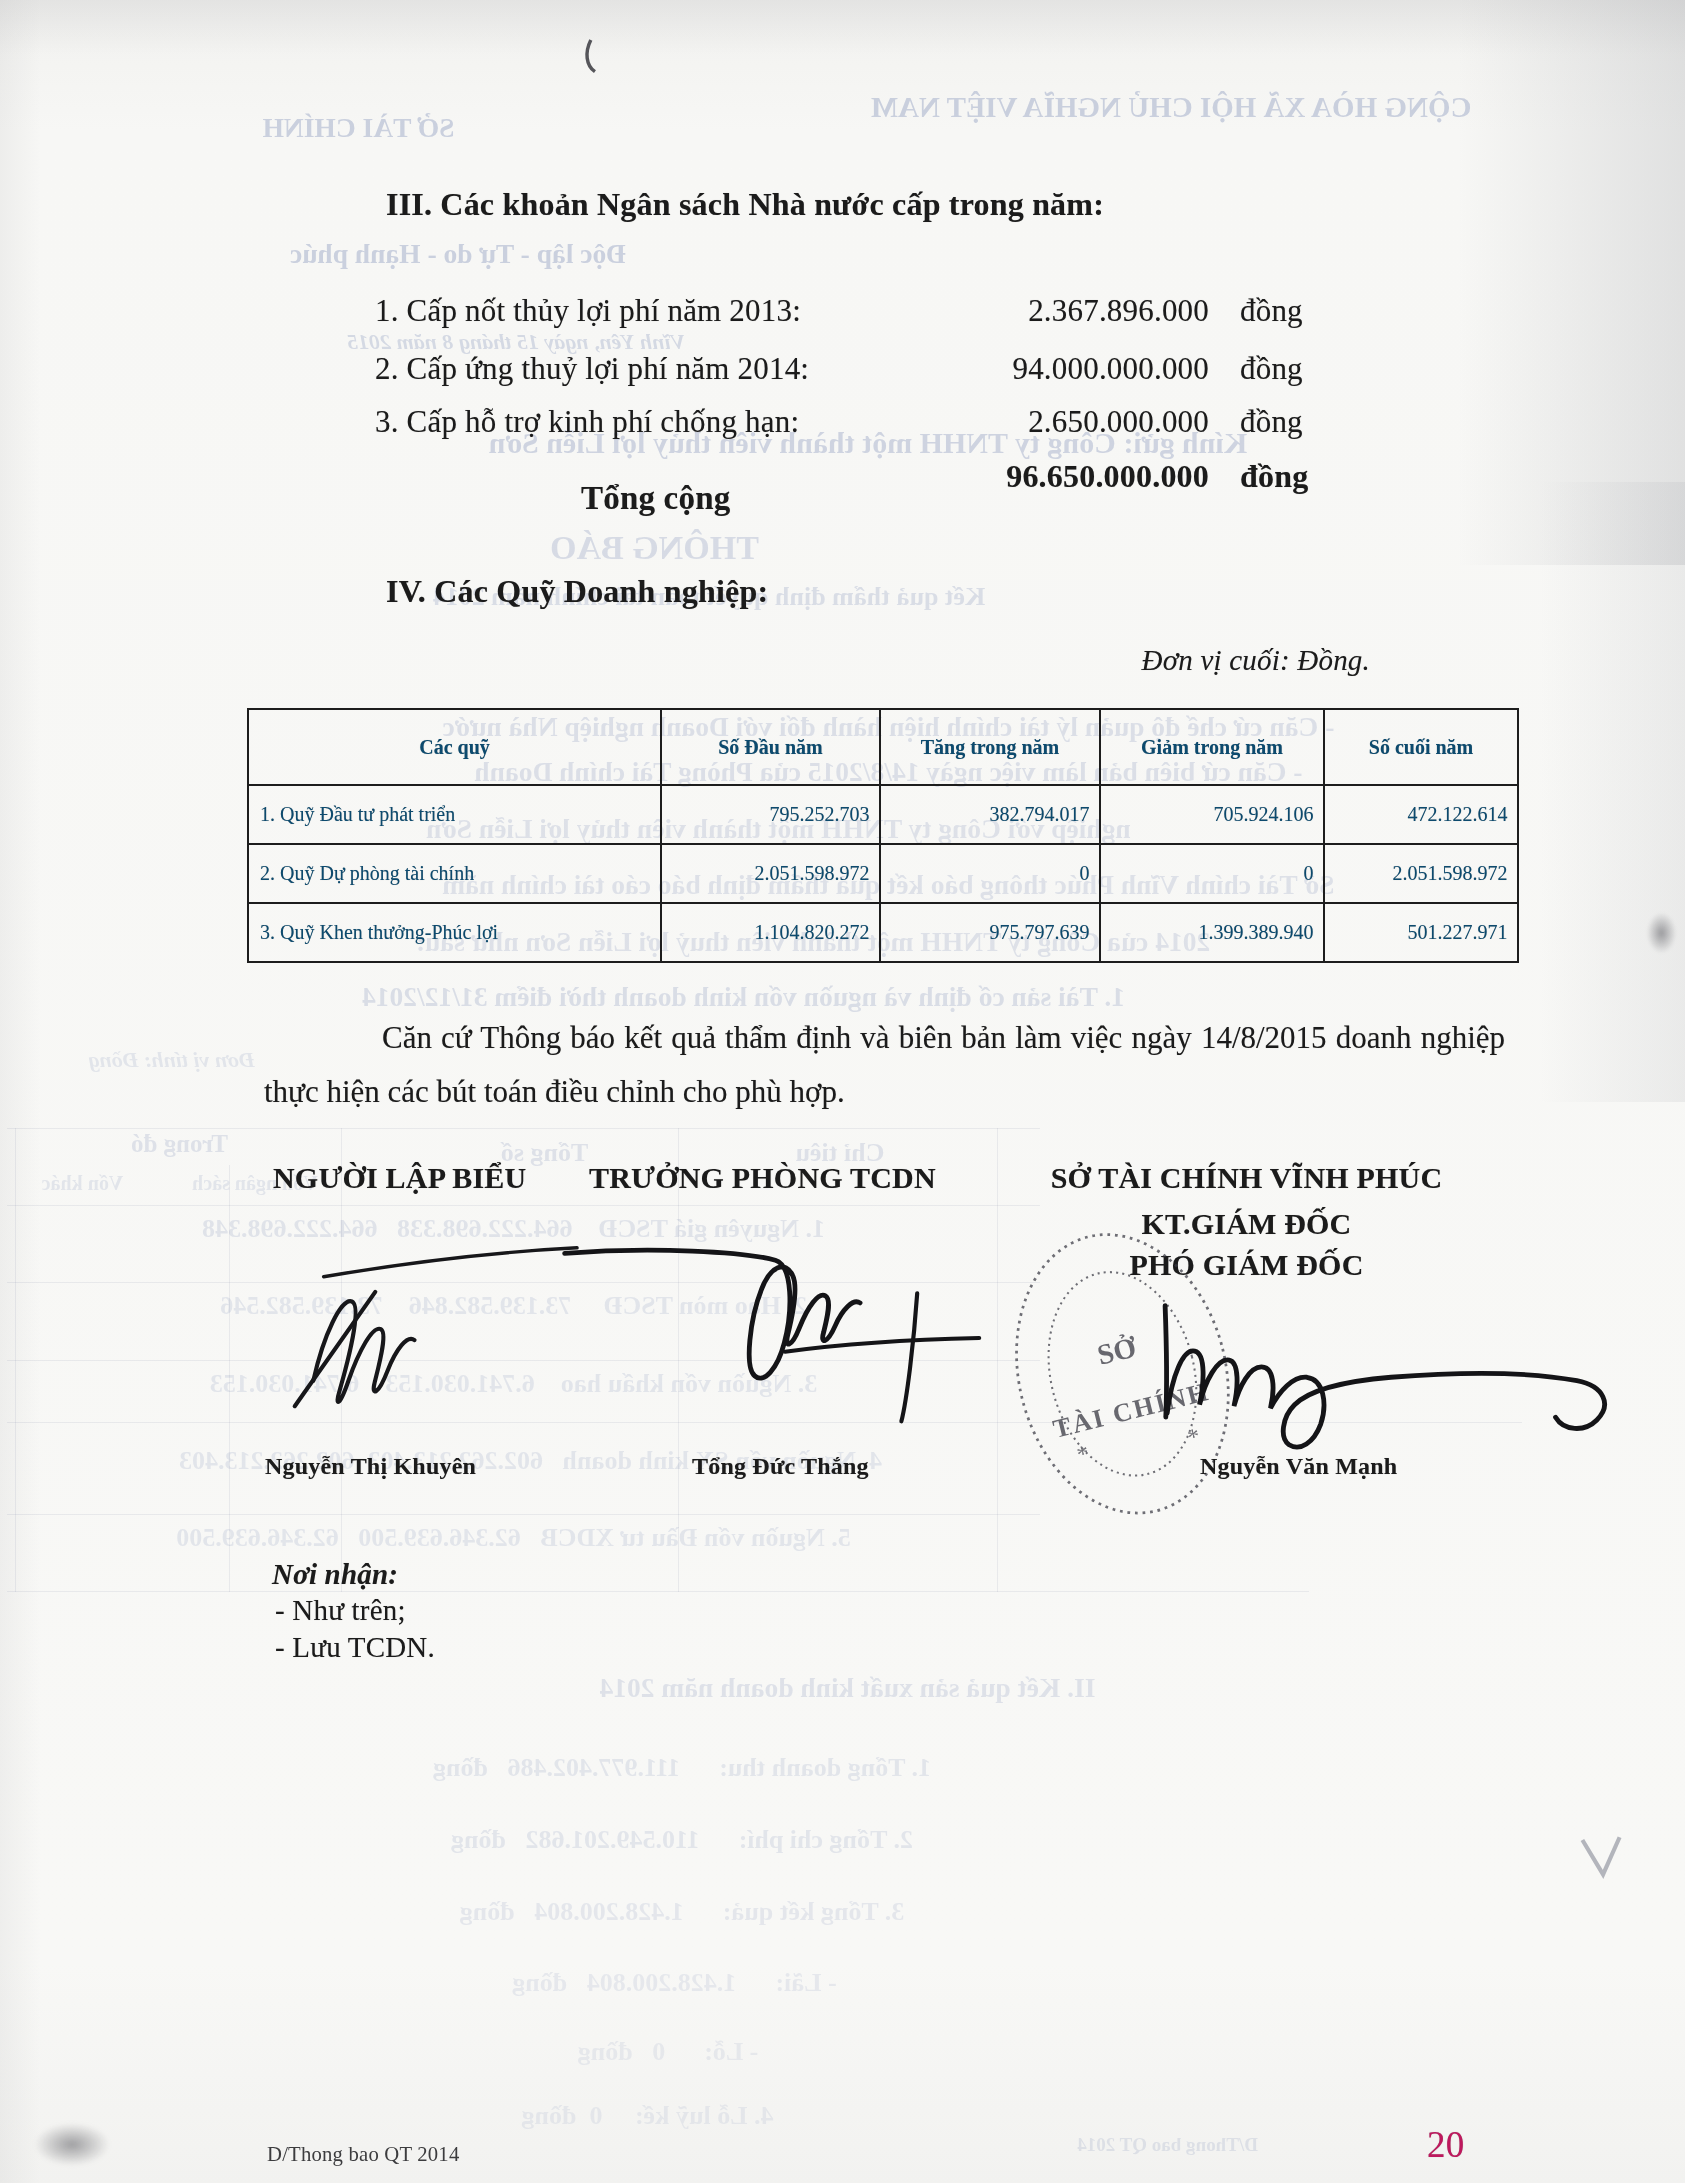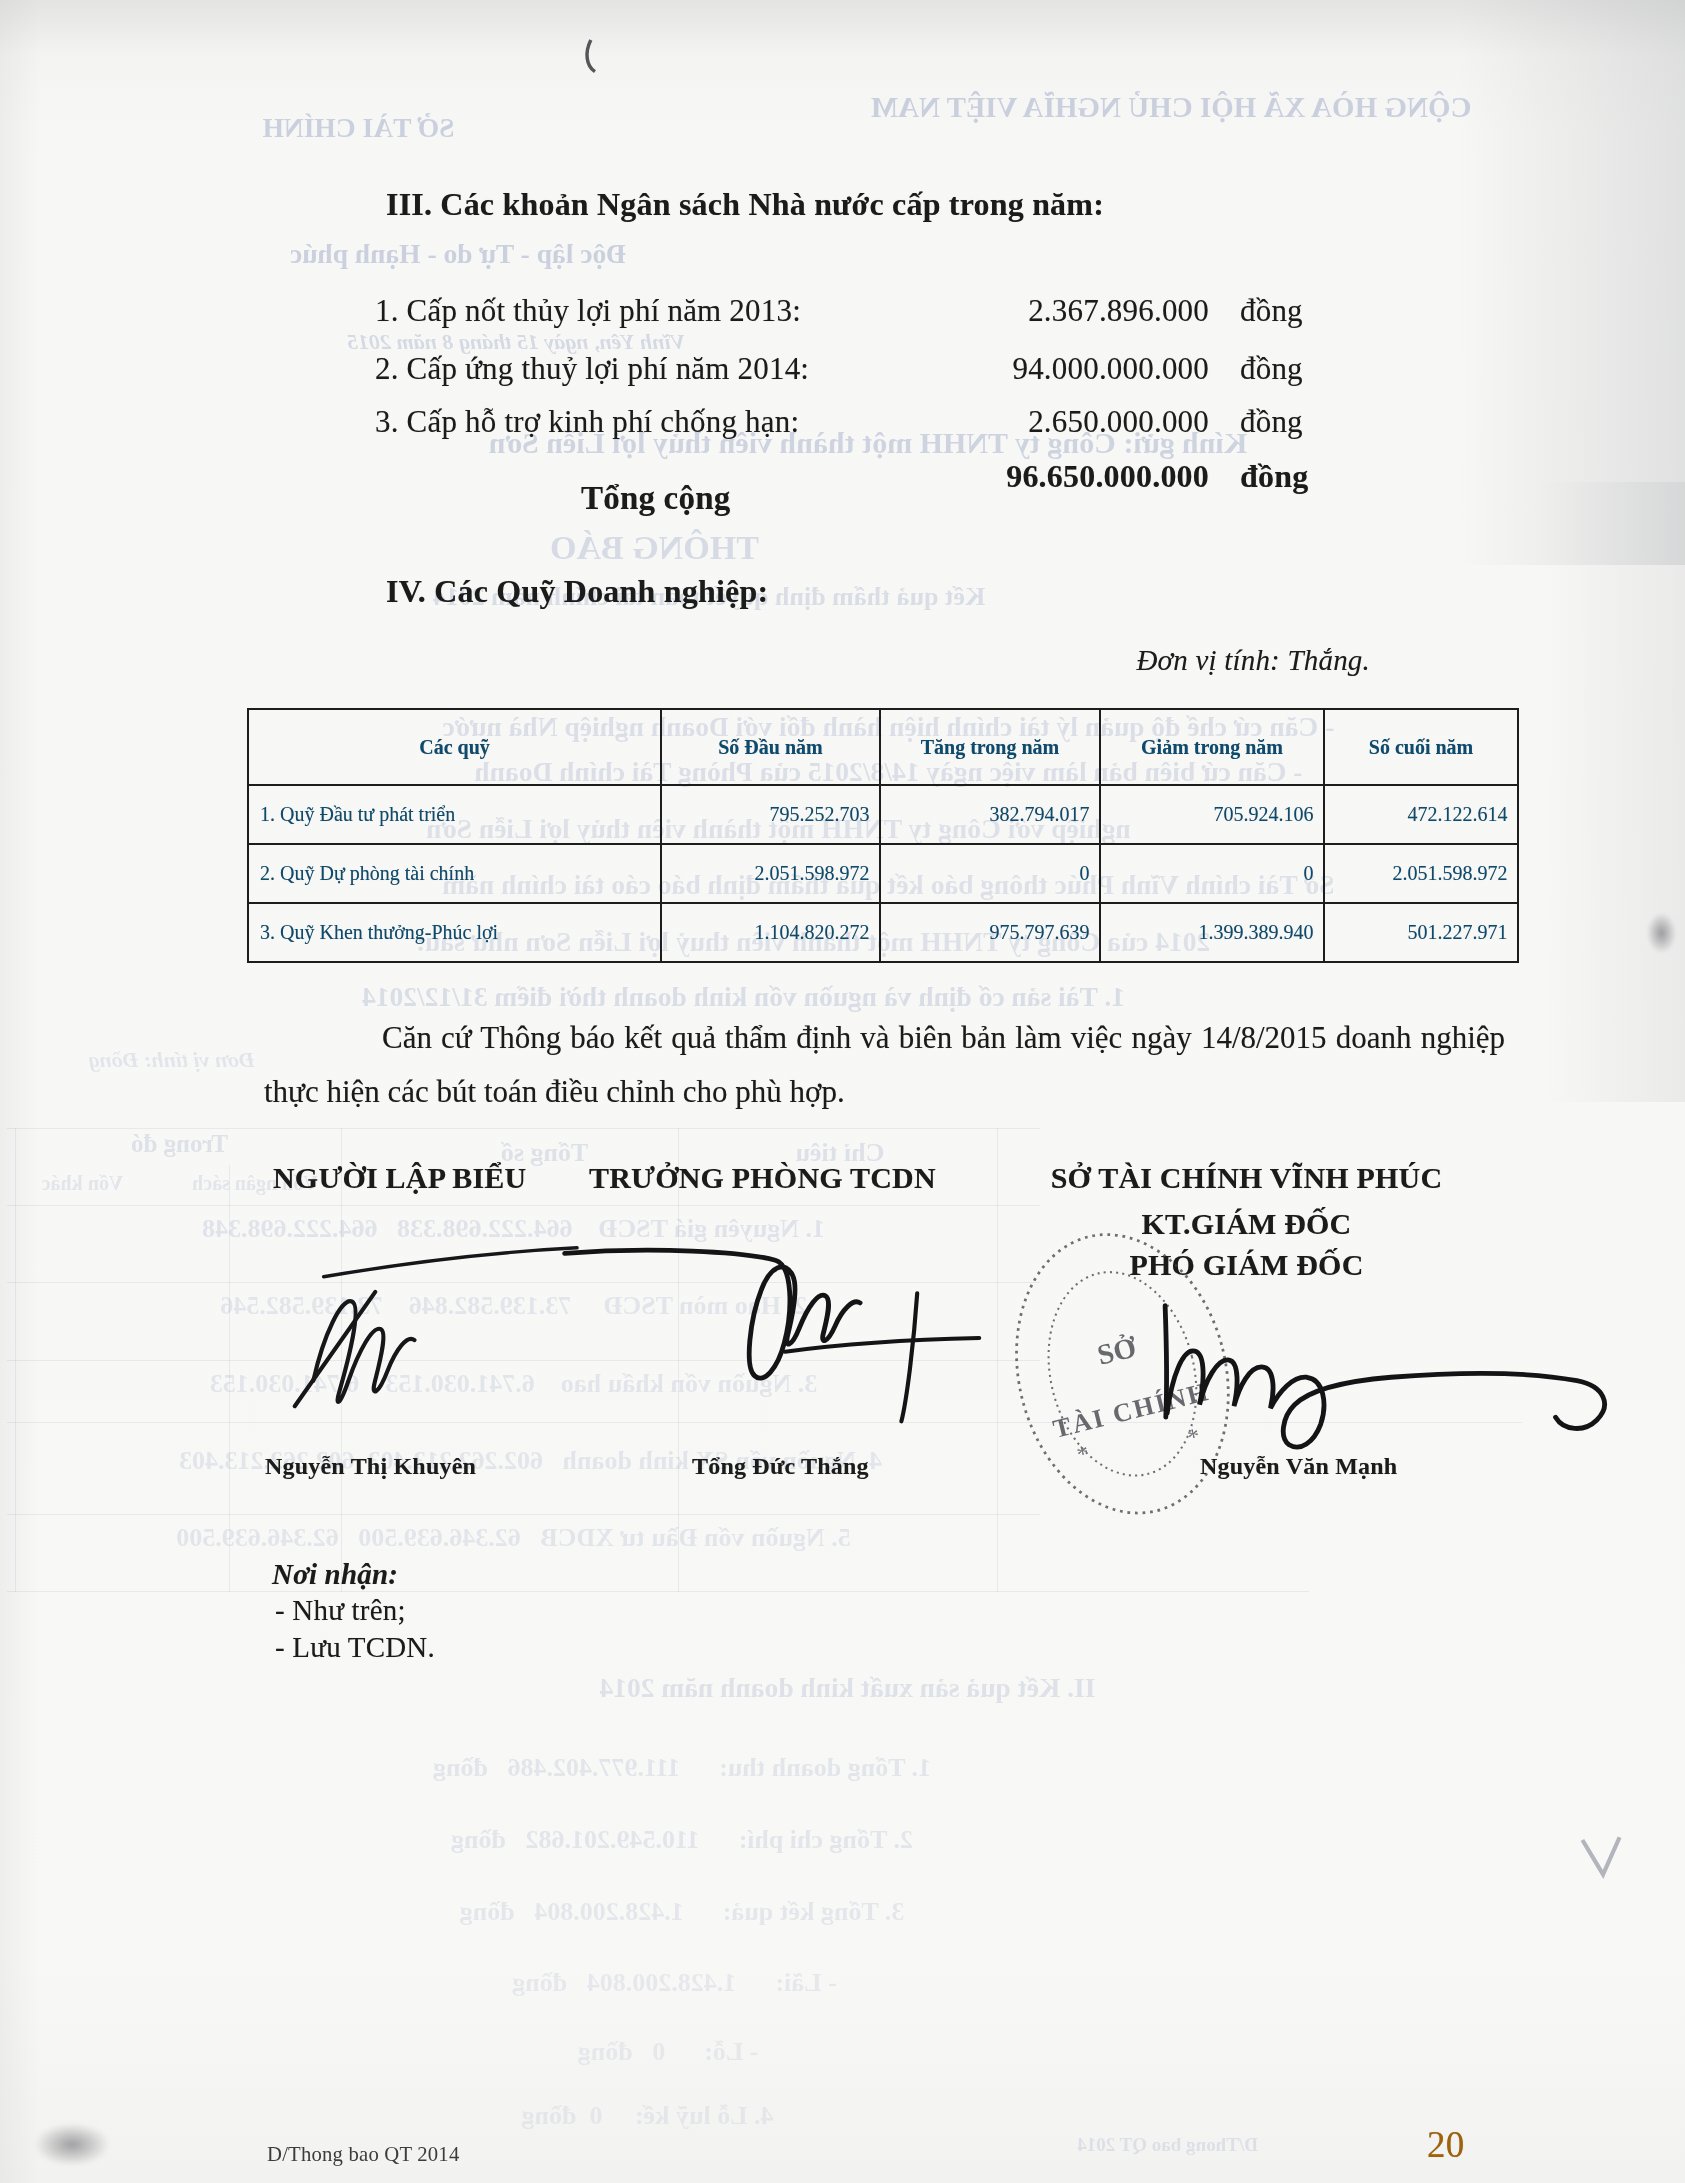--- a/index.html
+++ b/index.html
@@ -44,21 +44,21 @@
   
   .para{left:264px;top:1011px;width:1241px;font-size:31px;line-height:54px;
     text-align:justify;text-indent:118px;text-shadow:0 0 0.7px rgba(20,20,20,.35);}
   
   .sig-title{top:1161px;font-size:30px;}
   .right-block{left:954px;width:585px;text-align:center;}
   .name{top:1453px;font-size:24px;}
   .noinhan{left:272px;font-size:29px;}
   
   .footnote{left:267px;top:2143px;font-size:20.7px;color:#3c3c3e;text-shadow:none;}
-  .pagenum{left:1427px;top:2123px;font-size:37px;color:#a16207;}
+  .pagenum{left:1427px;top:2123px;font-size:37px;color:#be185d;}
   
   .bleed{position:absolute;transform:scaleX(-1);color:#8d9bbf;font-weight:bold;
     text-align:center;white-space:nowrap;font-family:"Liberation Serif","DejaVu Serif",serif;}
   .bleedline{position:absolute;background:rgba(125,135,165,.13);}
   svg text{font-family:"Liberation Serif","DejaVu Serif",serif;}
 </style>
 </head>
 <body>
 
 <div class="abs shade-top"></div>
@@ -127,21 +127,21 @@
 
 <div class="abs txt item-label" style="top:404px">3. Cấp hỗ trợ kinh phí chống hạn:</div>
 <div class="abs txt amount-box" style="top:404px">2.650.000.000</div>
 <div class="abs txt unit" style="top:404px">đồng</div>
 
 <div class="abs txt b" style="left:581px;top:480px;font-size:33px">Tổng cộng</div>
 <div class="abs txt b amount-box" style="top:458px;font-size:32px">96.650.000.000</div>
 <div class="abs txt b unit" style="top:458px;font-size:32px">đồng</div>
 
 <div class="abs txt b h4">IV. Các Quỹ Doanh nghiệp:</div>
-<div class="abs txt i unitnote">Đơn vị tính: Thắng.</div>
+<div class="abs txt i unitnote">Đơn vị cuối: Đồng.</div>
 
 <table class="abs fund-table">
   <colgroup>
       <col style="width:413px">
       <col style="width:219px">
       <col style="width:220px">
       <col style="width:224px">
       <col style="width:194px">
     </colgroup>
   <tbody>

